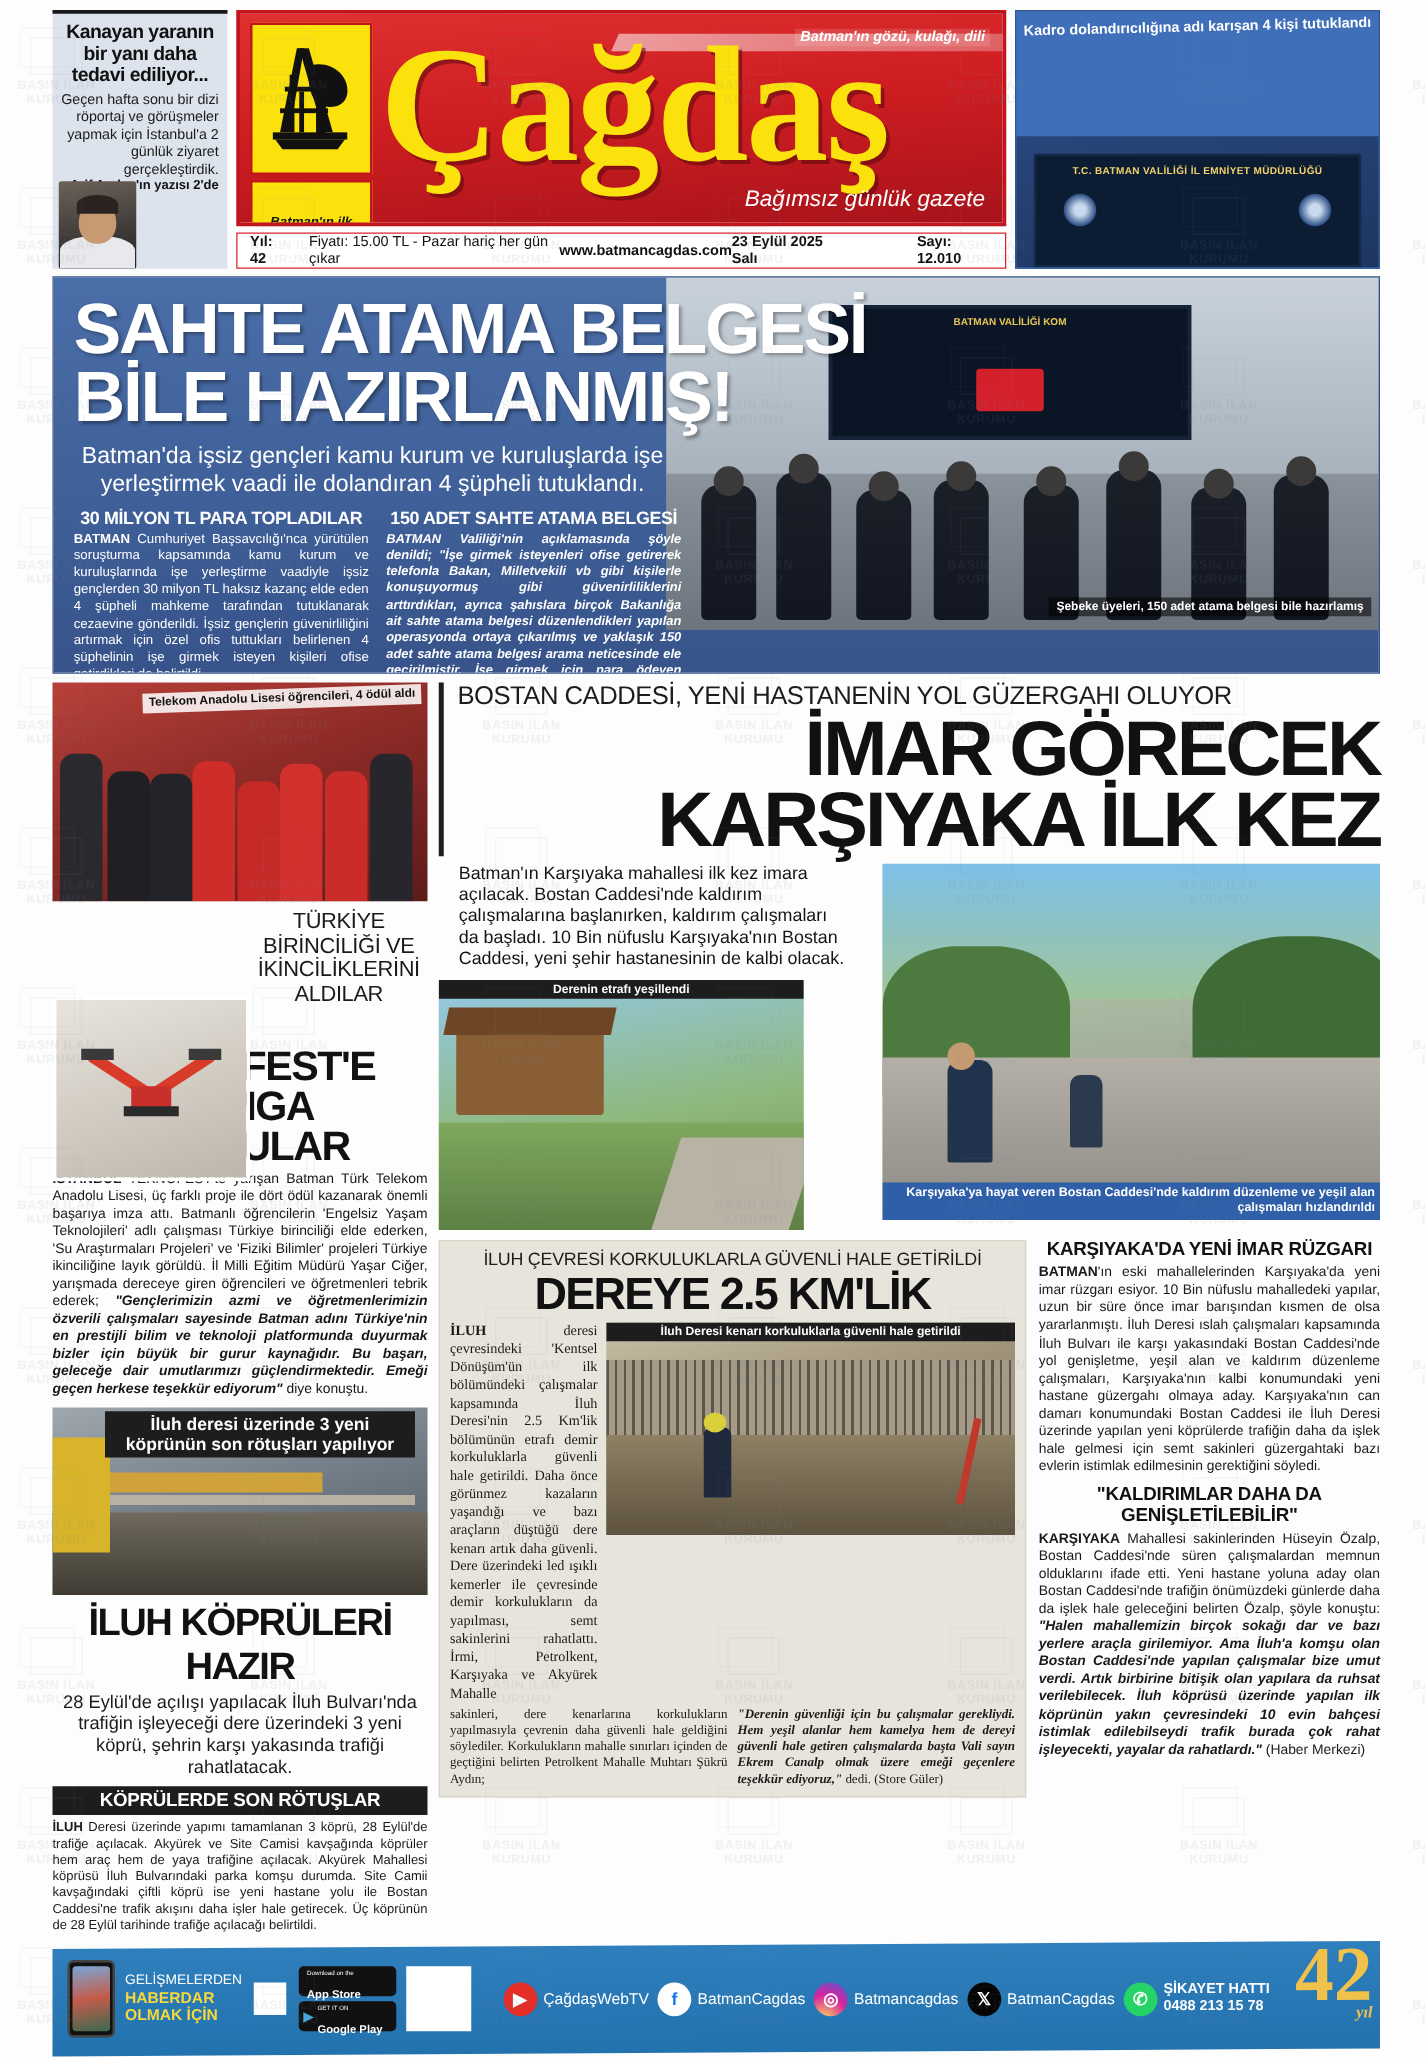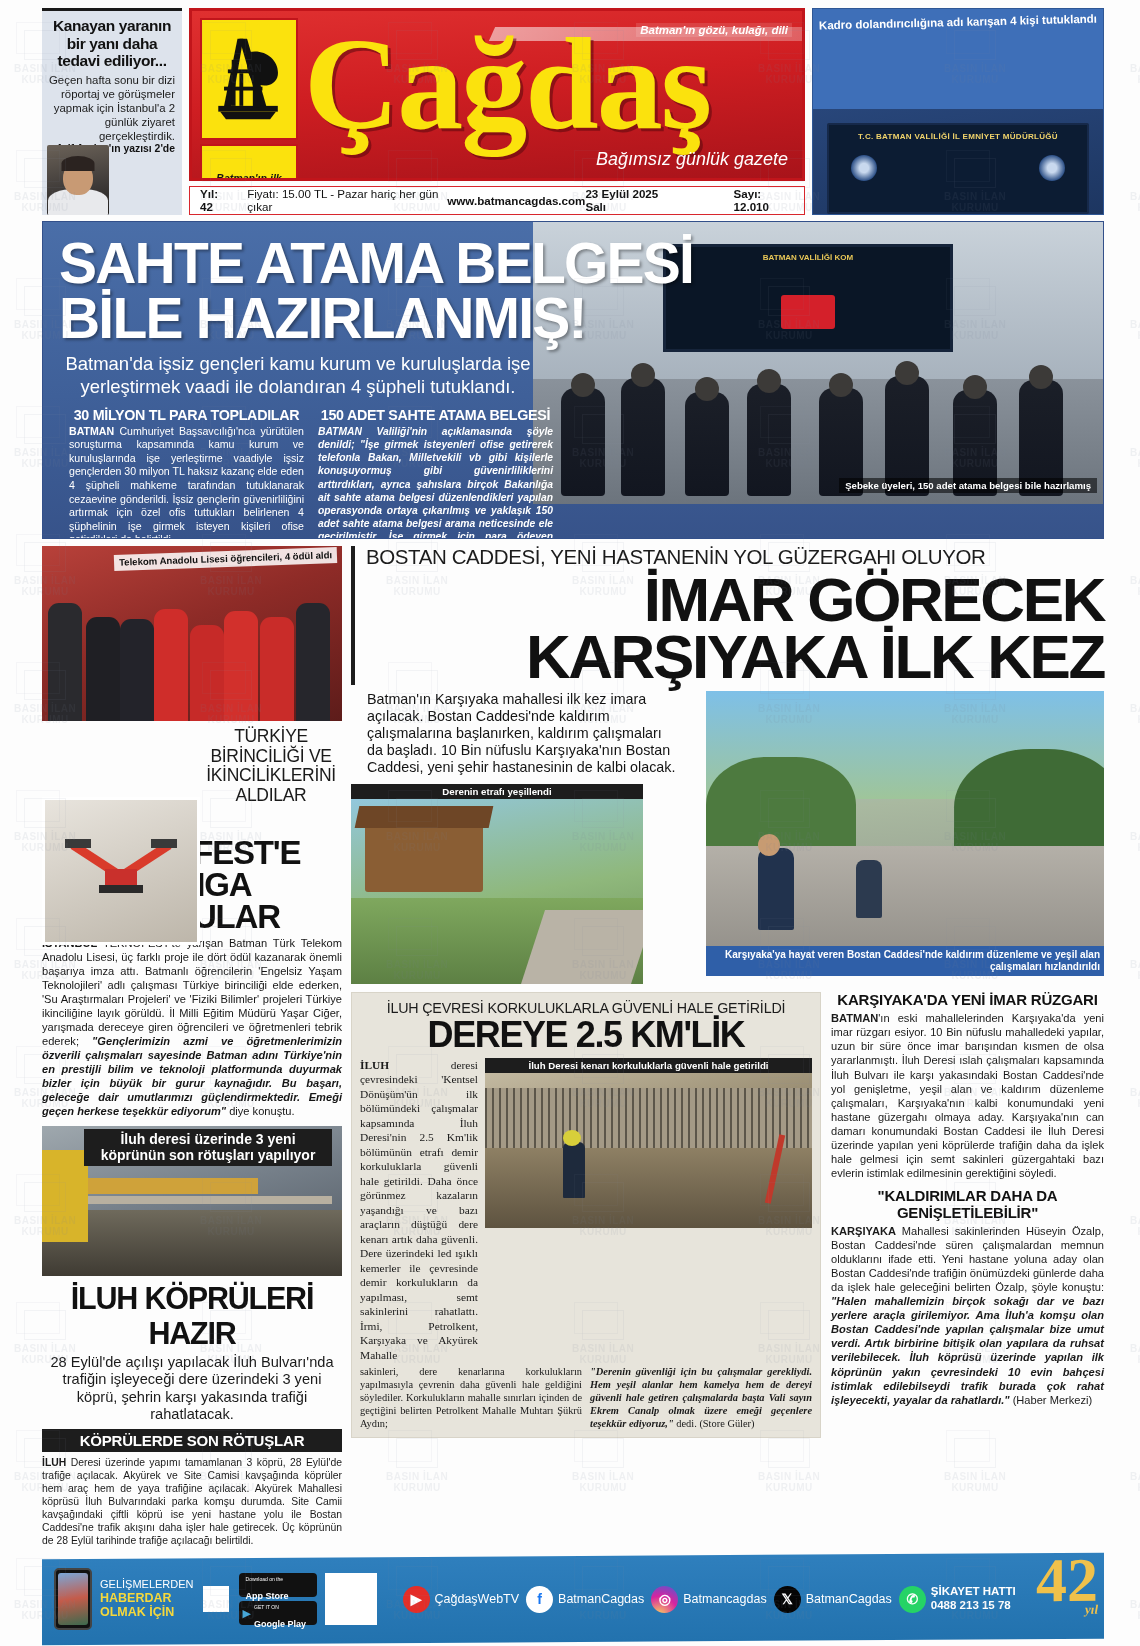--- a/index.html
+++ b/index.html
@@ -207,21 +207,21 @@
   }
   .lead-head{
     position:relative; z-index:4; color:#fff; font-weight:bold;
     font-size:57px; line-height:.96; letter-spacing:-1.8px;
     padding:14px 0 0 16px; text-shadow:2px 2px 3px rgba(0,0,0,.35);
   }
   .lead-sub{
     position:relative; z-index:4; color:#fff; font-size:18.5px;
     line-height:1.2; padding:8px 0 0 10px; width:500px; text-align:center;
   }
-  .lead-cols{ position:relative; z-index:4; display:flex; gap:14px; padding:9px 0 0 26px; width:510px;}
+  .lead-cols{ position:relative; z-index:4; display:flex; gap:14px; padding:9px 0 0 16px; width:510px;}
   .lead-col{ width:236px; color:#fff; }
   .lead-col h4{ font-size:14.3px; font-weight:bold; text-align:center; margin-bottom:2px; letter-spacing:-.3px;}
   .lead-col p{ font-size:10.6px; line-height:1.28; text-align:justify;}
   .lead-col.ital p{ font-style:italic; font-weight:bold; font-size:10.3px;}
   .lead-col b{ font-weight:bold; }
 
   
   .mid{ display:flex; gap:9px; margin:7px 36px 0 42px; }
   .left-col{ width:300px; }
   .right-col{ flex:1; }

